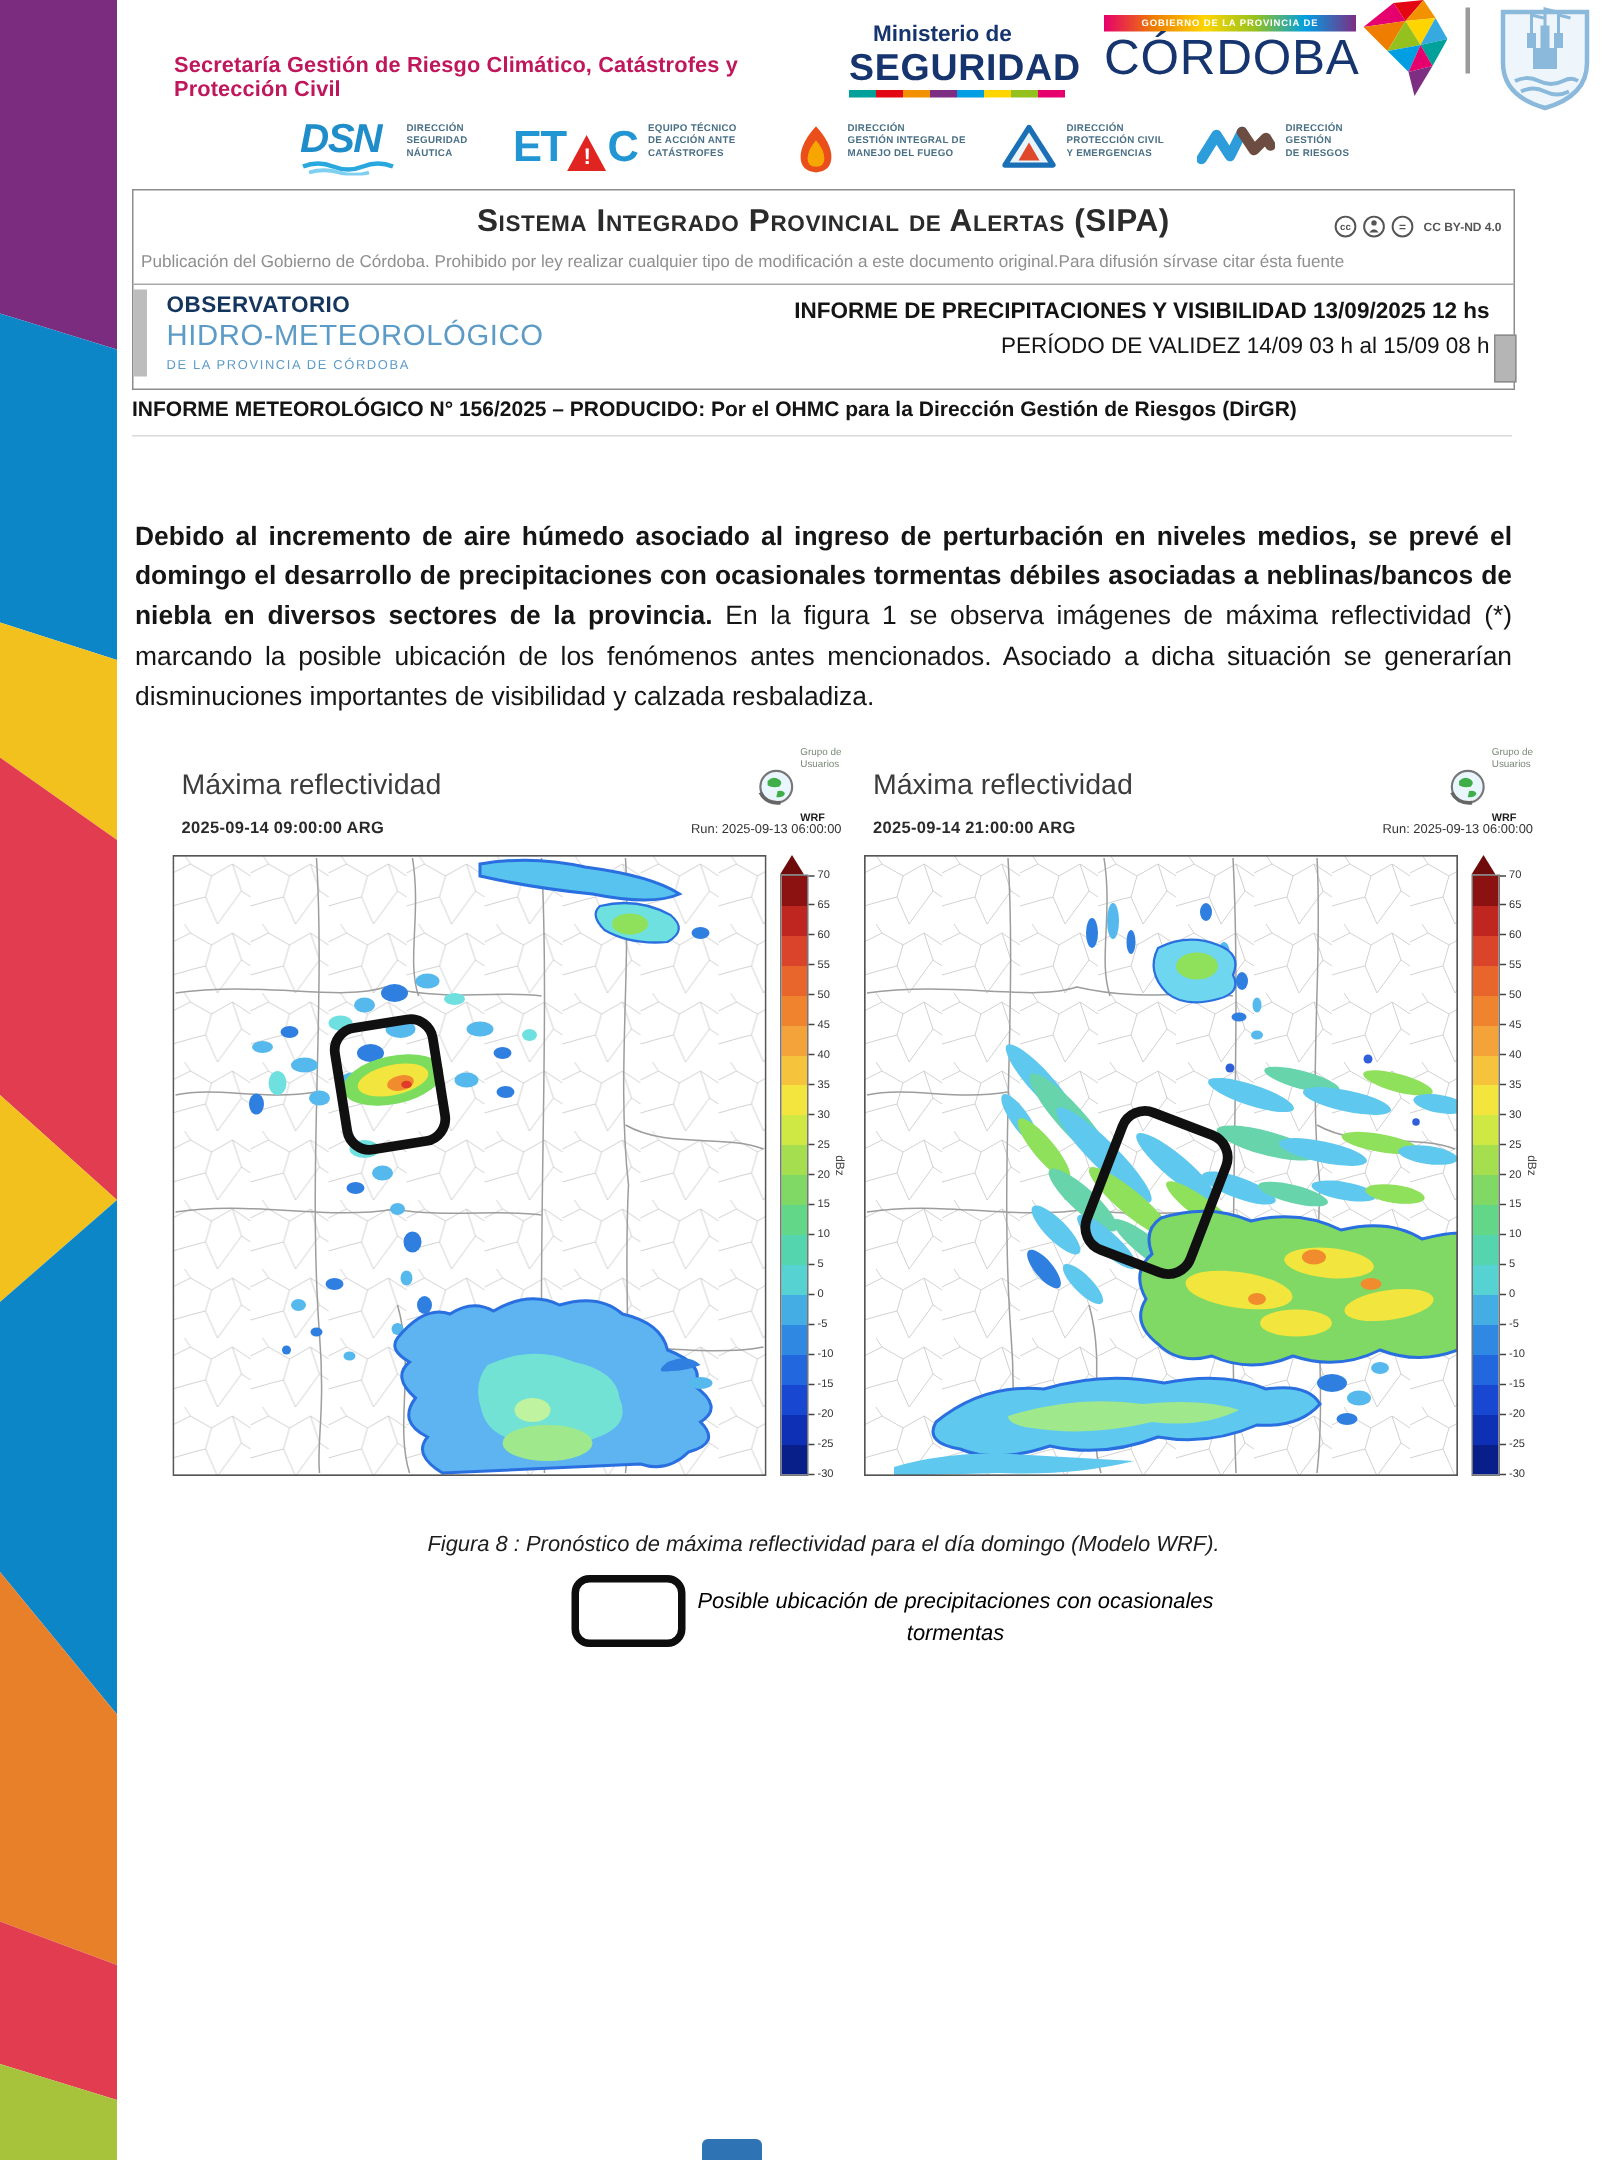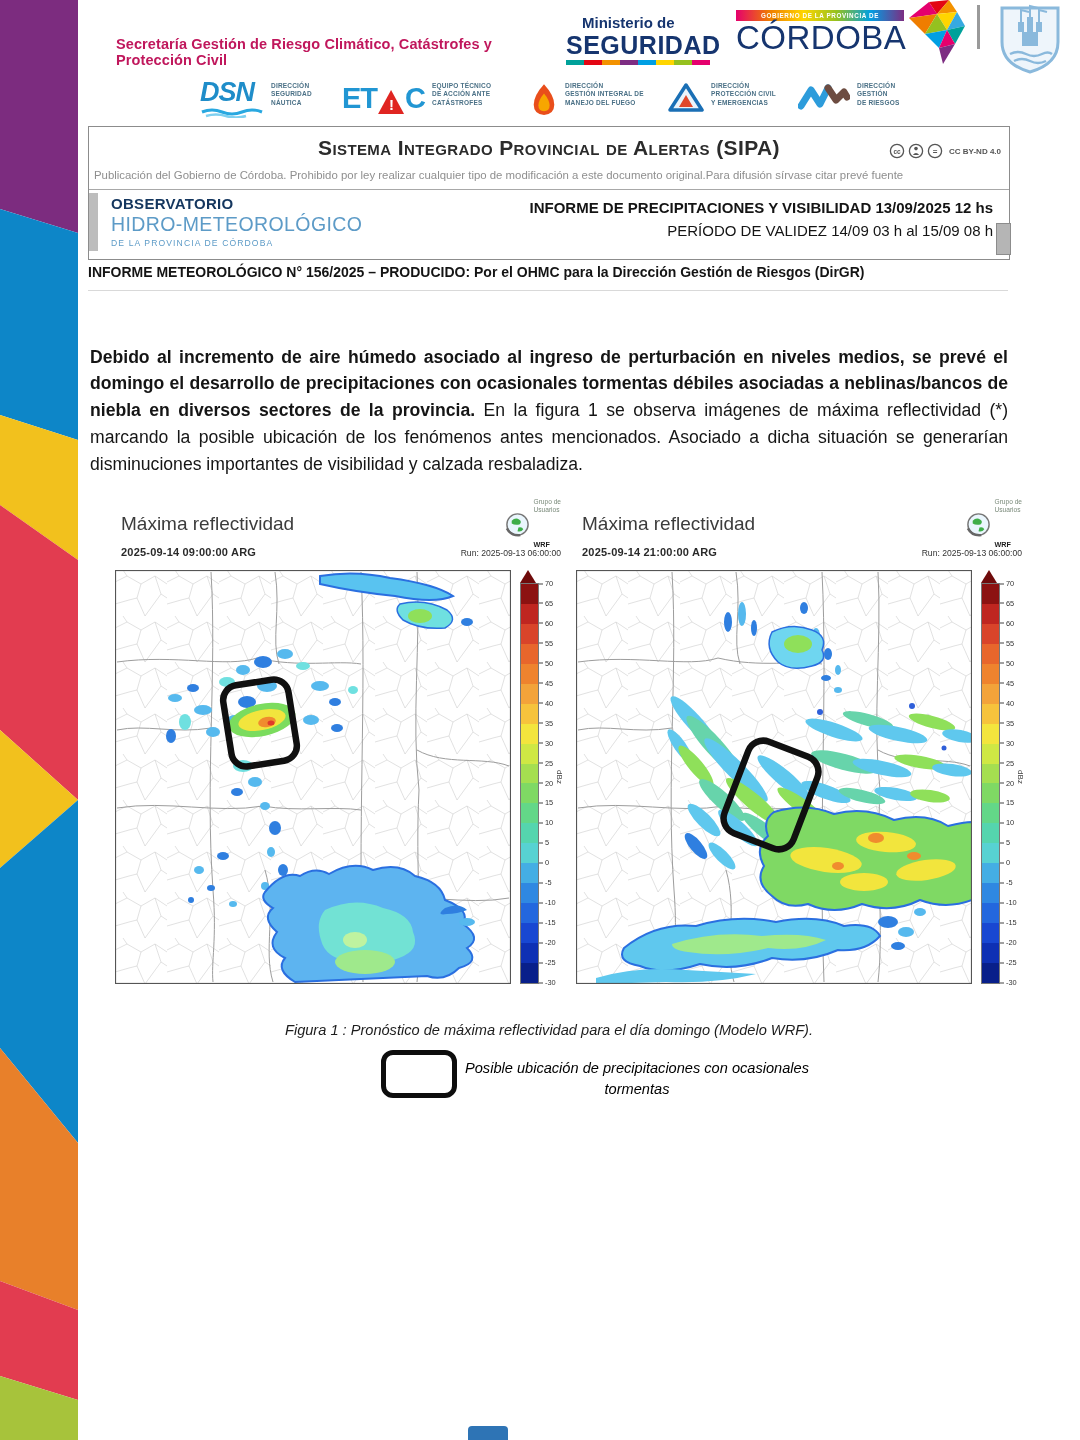--- a/index.html
+++ b/index.html
@@ -267,21 +267,21 @@
         <circle cx="8" cy="8" r="6.6" fill="#fff" stroke="#555" stroke-width="1.3"></circle>
         <text x="8" y="10.6" font-size="6.5" text-anchor="middle" fill="#555" font-weight="bold" font-family="Liberation Sans,sans-serif">cc</text>
         <circle cx="27" cy="8" r="6.6" fill="#fff" stroke="#555" stroke-width="1.3"></circle>
         <circle cx="27" cy="5.6" r="1.8" fill="#555"></circle>
         <path d="M23.8 12 Q27 7.8 30.2 12 Z" fill="#555"></path>
         <circle cx="46" cy="8" r="6.6" fill="#fff" stroke="#555" stroke-width="1.3"></circle>
         <text x="46" y="10.8" font-size="8" text-anchor="middle" fill="#555" font-weight="bold" font-family="Liberation Sans,sans-serif">=</text>
       </svg>
       <span class="cc-label">CC BY-ND 4.0</span>
     </div>
-    <div class="disclaimer">Publicación del Gobierno de Córdoba. Prohibido por ley realizar cualquier tipo de modificación a este documento original.Para difusión sírvase citar prevé fuente</div>
+    <div class="disclaimer">Publicación del Gobierno de Córdoba. Prohibido por ley realizar cualquier tipo de modificación a este documento original.Para difusión sírvase citar ésta fuente</div>
     <div class="banner-hr"></div>
     <div class="left-tab"></div>
     <div class="obs-block">
       <div class="obs1">OBSERVATORIO</div>
       <div class="obs2">HIDRO-METEOROLÓGICO</div>
       <div class="obs3">DE LA PROVINCIA DE CÓRDOBA</div>
     </div>
     <div class="report-block">
       <div class="report-title">INFORME DE PRECIPITACIONES Y VISIBILIDAD  13/09/2025 12 hs</div>
       <div class="report-validity">PERÍODO DE VALIDEZ 14/09 03 h  al 15/09 08 h</div>
@@ -516,21 +516,21 @@
             <span class="cb-tick" style="top: 85%;">-15</span>
             <span class="cb-tick" style="top: 90%;">-20</span>
             <span class="cb-tick" style="top: 95%;">-25</span>
             <span class="cb-tick" style="top: 100%;">-30</span>
           </div>
         <span class="cb-unit">dBz</span>
       </div>
     </div>
   </div>
 
-  <div class="caption">Figura 1 : Pronóstico de máxima reflectividad para el día domingo (Modelo WRF).</div>
+  <div class="caption">Figura 8 : Pronóstico de máxima reflectividad para el día domingo (Modelo WRF).</div>
   <div class="legend-box"></div>
   <div class="legend-text">
     <div>Posible ubicación de precipitaciones con ocasionales</div>
     <div>tormentas</div>
   </div>
 
   <div class="footer-mark"></div>
 </div>
 
 </body></html>

